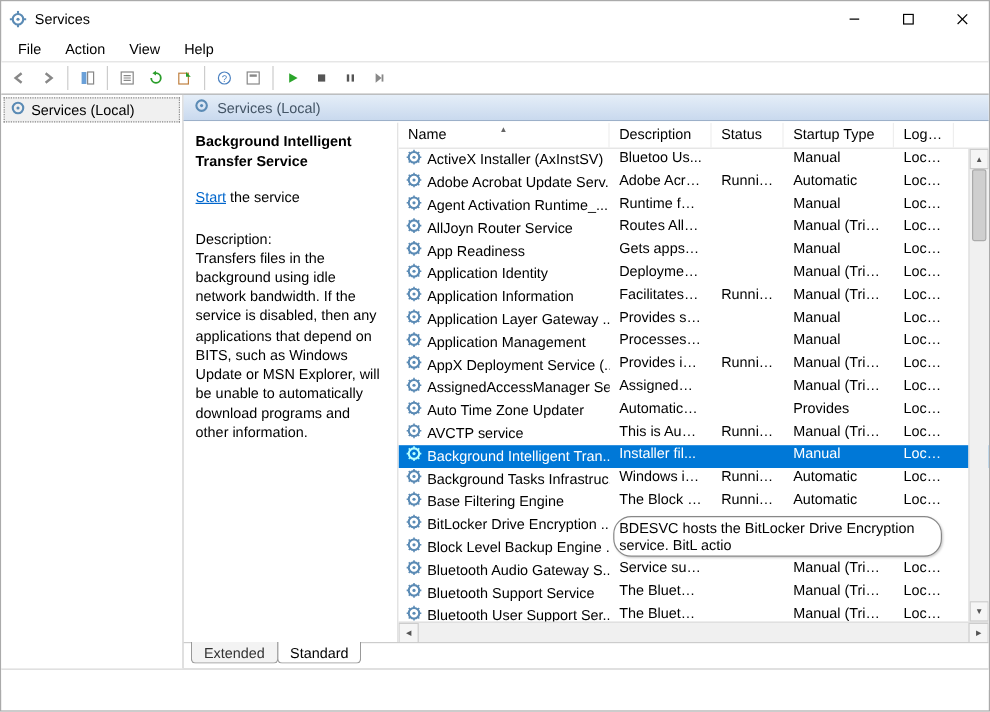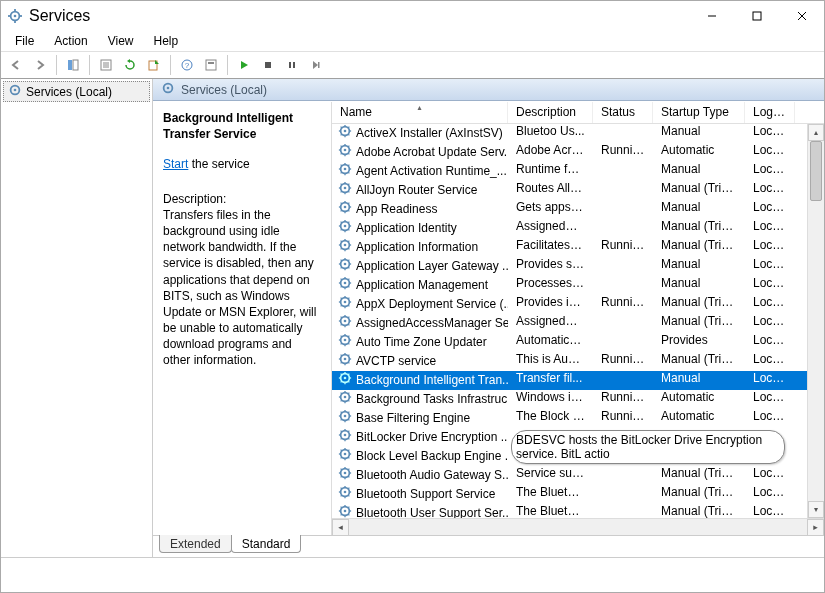--- a/index.html
+++ b/index.html
@@ -2,21 +2,21 @@
 <html><head>
 <meta charset="utf-8">
 <style>
   * { box-sizing: border-box; font-family: "Segoe UI", Tahoma, sans-serif; }
   html,body { margin:0; padding:0; }
   body { width:825px; height:593px; background:#fff; border:1px solid #aaa; position:relative; overflow:hidden; font-size:12px; color:#000; }
 
   
   .titlebar { height:30px; display:flex; align-items:center; padding-left:6px; }
   .titlebar .app-icon { width:16px; height:16px; margin-right:6px; display:flex; align-items:center; justify-content:center; }
-  .titlebar .title { font-size:16px; }
+  .titlebar .title { font-size:12px; }
   .win-controls { margin-left:auto; display:flex; }
   .win-btn { width:45px; height:29px; display:flex; align-items:center; justify-content:center; font-size:10px; color:#000; }
   .win-btn svg { pointer-events:none; }
 
   
   .menubar { height:20px; display:flex; align-items:center; padding:0 4px; gap:0; }
   .menu-item { padding:2px 10px; font-size:12px; }
 
   
   .toolbar { height:28px; border-top:1px solid #e0e0e0; border-bottom:1px solid #a0a0a0; background:#fff; display:flex; align-items:center; padding:0 4px; gap:2px; }
@@ -369,21 +369,21 @@
                       <line x1="1" y1="8" x2="3" y2="8"></line>
                       <line x1="13" y1="8" x2="15" y2="8"></line>
                       <line x1="3" y1="3" x2="4.5" y2="4.5"></line>
                       <line x1="11.5" y1="11.5" x2="13" y2="13"></line>
                       <line x1="3" y1="13" x2="4.5" y2="11.5"></line>
                       <line x1="11.5" y1="4.5" x2="13" y2="3"></line>
                     </g>
                   </svg></span>
                 <span>Application Identity</span>
               </div>
-              <div class="cell d-desc">AssignedAc ...</div>
+              <div class="cell d-desc">Deployment ...</div>
               <div class="cell d-stat"></div>
               <div class="cell d-stype">Manual (Trig...</div>
               <div class="cell d-log">Local Se</div>
             </div>
             <div class="row">
               <div class="namecell">
                 <span><svg class="gear" viewBox="0 0 16 16">
                     <circle cx="8" cy="8" r="5" fill="none" stroke="#5b8bb5" stroke-width="2"></circle>
                     <circle cx="8" cy="8" r="1.5" fill="#5b8bb5"></circle>
                     <g stroke="#5b8bb5" stroke-width="1.5">
@@ -553,21 +553,21 @@
                       <line x1="1" y1="8" x2="3" y2="8"></line>
                       <line x1="13" y1="8" x2="15" y2="8"></line>
                       <line x1="3" y1="3" x2="4.5" y2="4.5"></line>
                       <line x1="11.5" y1="11.5" x2="13" y2="13"></line>
                       <line x1="3" y1="13" x2="4.5" y2="11.5"></line>
                       <line x1="11.5" y1="4.5" x2="13" y2="3"></line>
                     </g>
                   </svg></span>
                 <span>Background Intelligent Tran...</span>
               </div>
-              <div class="cell d-desc">Transfer fil...</div>
+              <div class="cell d-desc">Installer fil...</div>
               <div class="cell d-stat"></div>
               <div class="cell d-stype">Manual</div>
               <div class="cell d-log">Local Sy</div>
             </div>
             <div class="row">
               <div class="namecell">
                 <span><svg class="gear" viewBox="0 0 16 16">
                     <circle cx="8" cy="8" r="5" fill="none" stroke="#5b8bb5" stroke-width="2"></circle>
                     <circle cx="8" cy="8" r="1.5" fill="#5b8bb5"></circle>
                     <g stroke="#5b8bb5" stroke-width="1.5">

